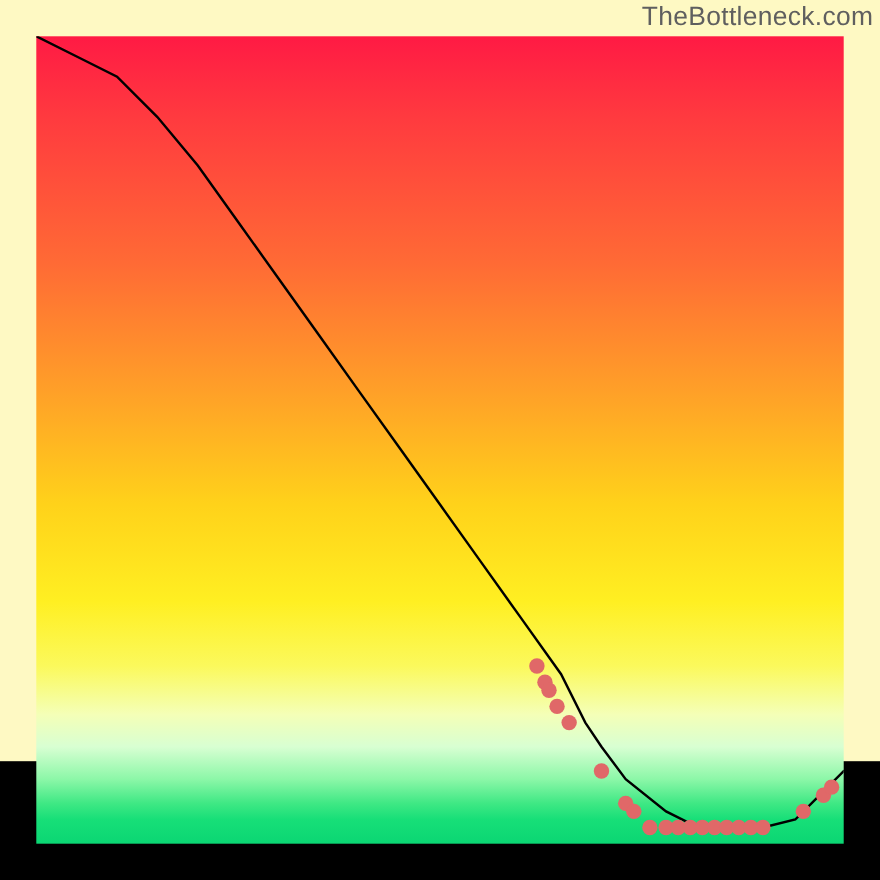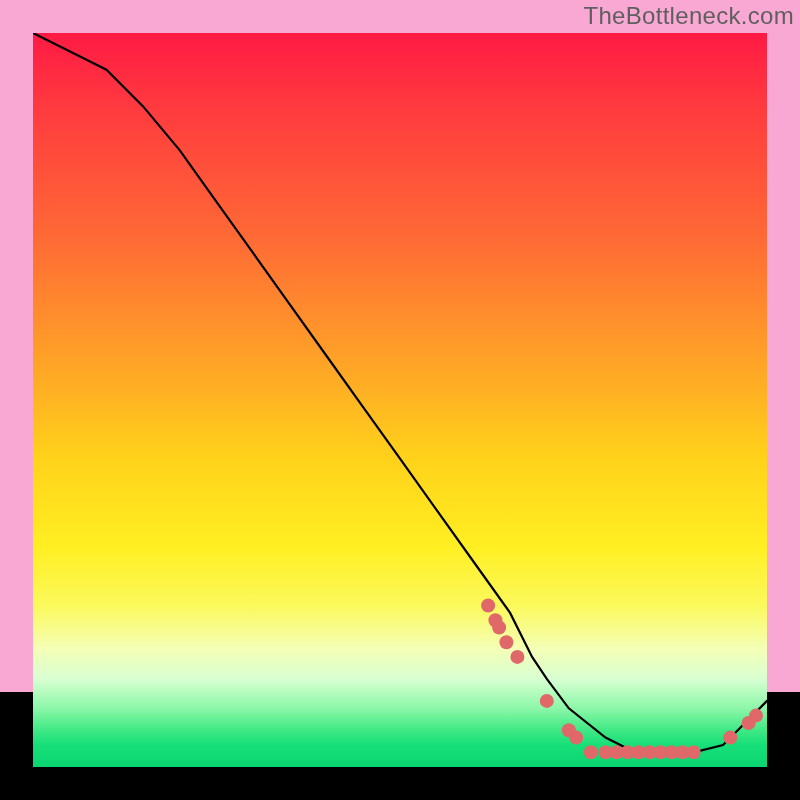--- a/index.html
+++ b/index.html
@@ -8,21 +8,21 @@
     width: 800px;
     height: 800px;
     background: #000;
     overflow: hidden;
     font-family: Arial, Helvetica, sans-serif;
   }
   .frame {
     position: relative;
     width: 800px;
     height: 692px;
-    background: #f9a8d4;
+    background: #fef9c3;
   }
   .watermark {
     position: absolute;
     top: 2px;
     right: 6px;
     color: #5f5f5f;
     font-size: 24px;
     letter-spacing: 0.3px;
     font-weight: 400;
     z-index: 10;

